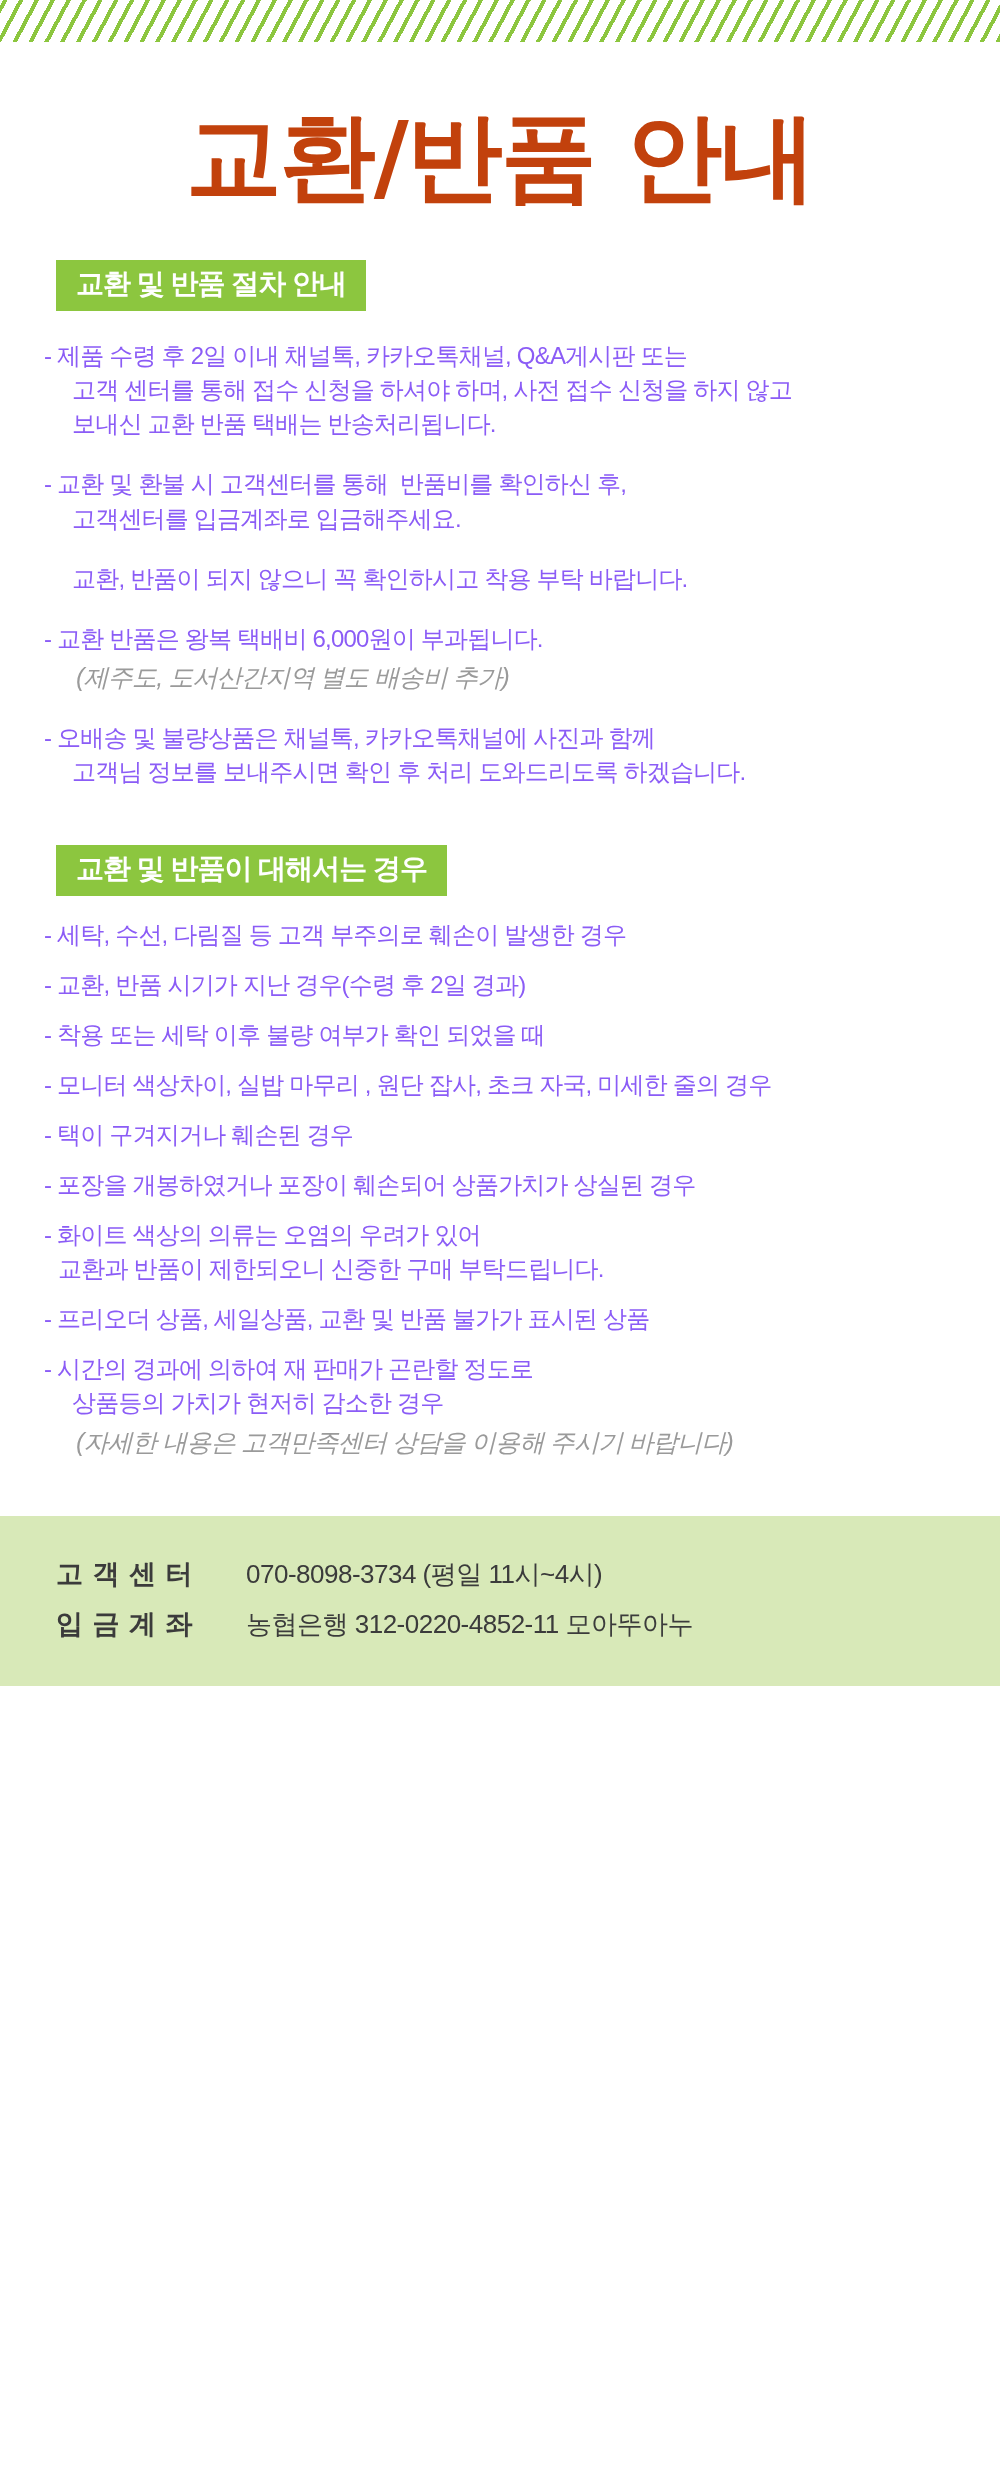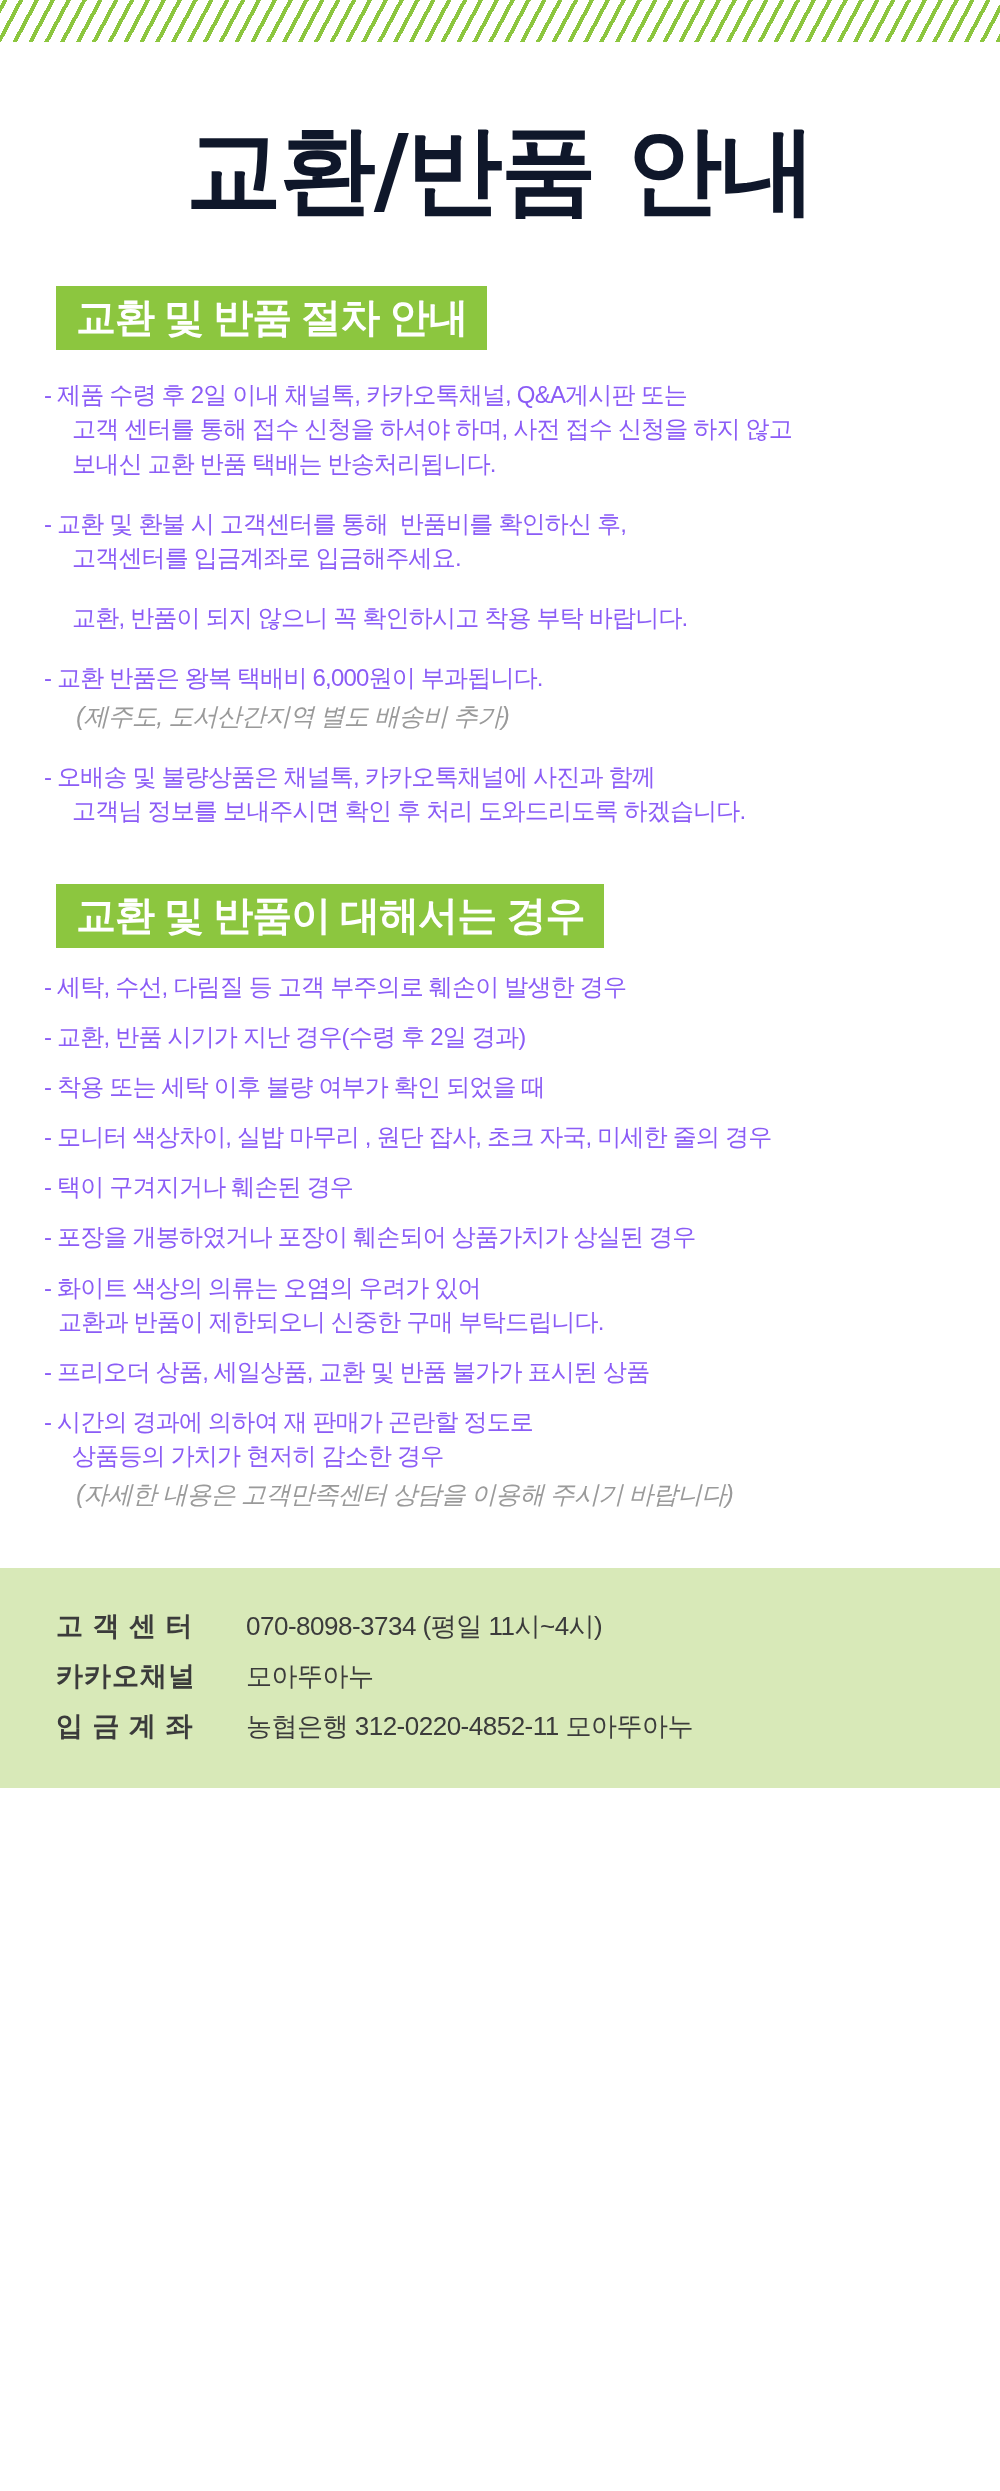--- a/index.html
+++ b/index.html
@@ -38,37 +38,37 @@
 
   
   .title-wrap {
     padding: 60px 0 48px 0;
     text-align: center;
   }
   .main-title {
     font-family: "DejaVu Sans", sans-serif;
     font-size: 96px;
     font-weight: bold;
-    color: #0f172a;
+    color: #c2410c;
     letter-spacing: -2px;
     line-height: 1.15;
-    margin: 13px;
+    margin: 0;
   }
 
   
   .content {
     padding: 0 44px 0 44px;
   }
 
   
   .section-head {
     display: inline-block;
     background: #8cc63f;
     color: #ffffff;
-    font-size: 40px;
+    font-size: 28px;
     font-weight: bold;
     padding: 9px 20px 11px 20px;
     letter-spacing: -1px;
     line-height: 1.1;
     margin: 0 0 28px 12px;
   }
 
   .section {
     margin-bottom: 56px;
   }
@@ -215,22 +215,18 @@
     </div>
 
   </div>
 
   <div class="footer">
     <div class="footer-row">
       <div class="f-label">고 객 센 터</div>
       <div class="f-value">070-8098-3734 (평일 11시~4시)</div>
     </div>
     <div class="footer-row">
-      <div class="f-label">카카오채널</div>
-      <div class="f-value">모아뚜아누</div>
-    </div>
-    <div class="footer-row">
       <div class="f-label">입 금 계 좌</div>
       <div class="f-value">농협은행  312-0220-4852-11 모아뚜아누</div>
     </div>
   </div>
 
 </div>
 
 </body></html>

